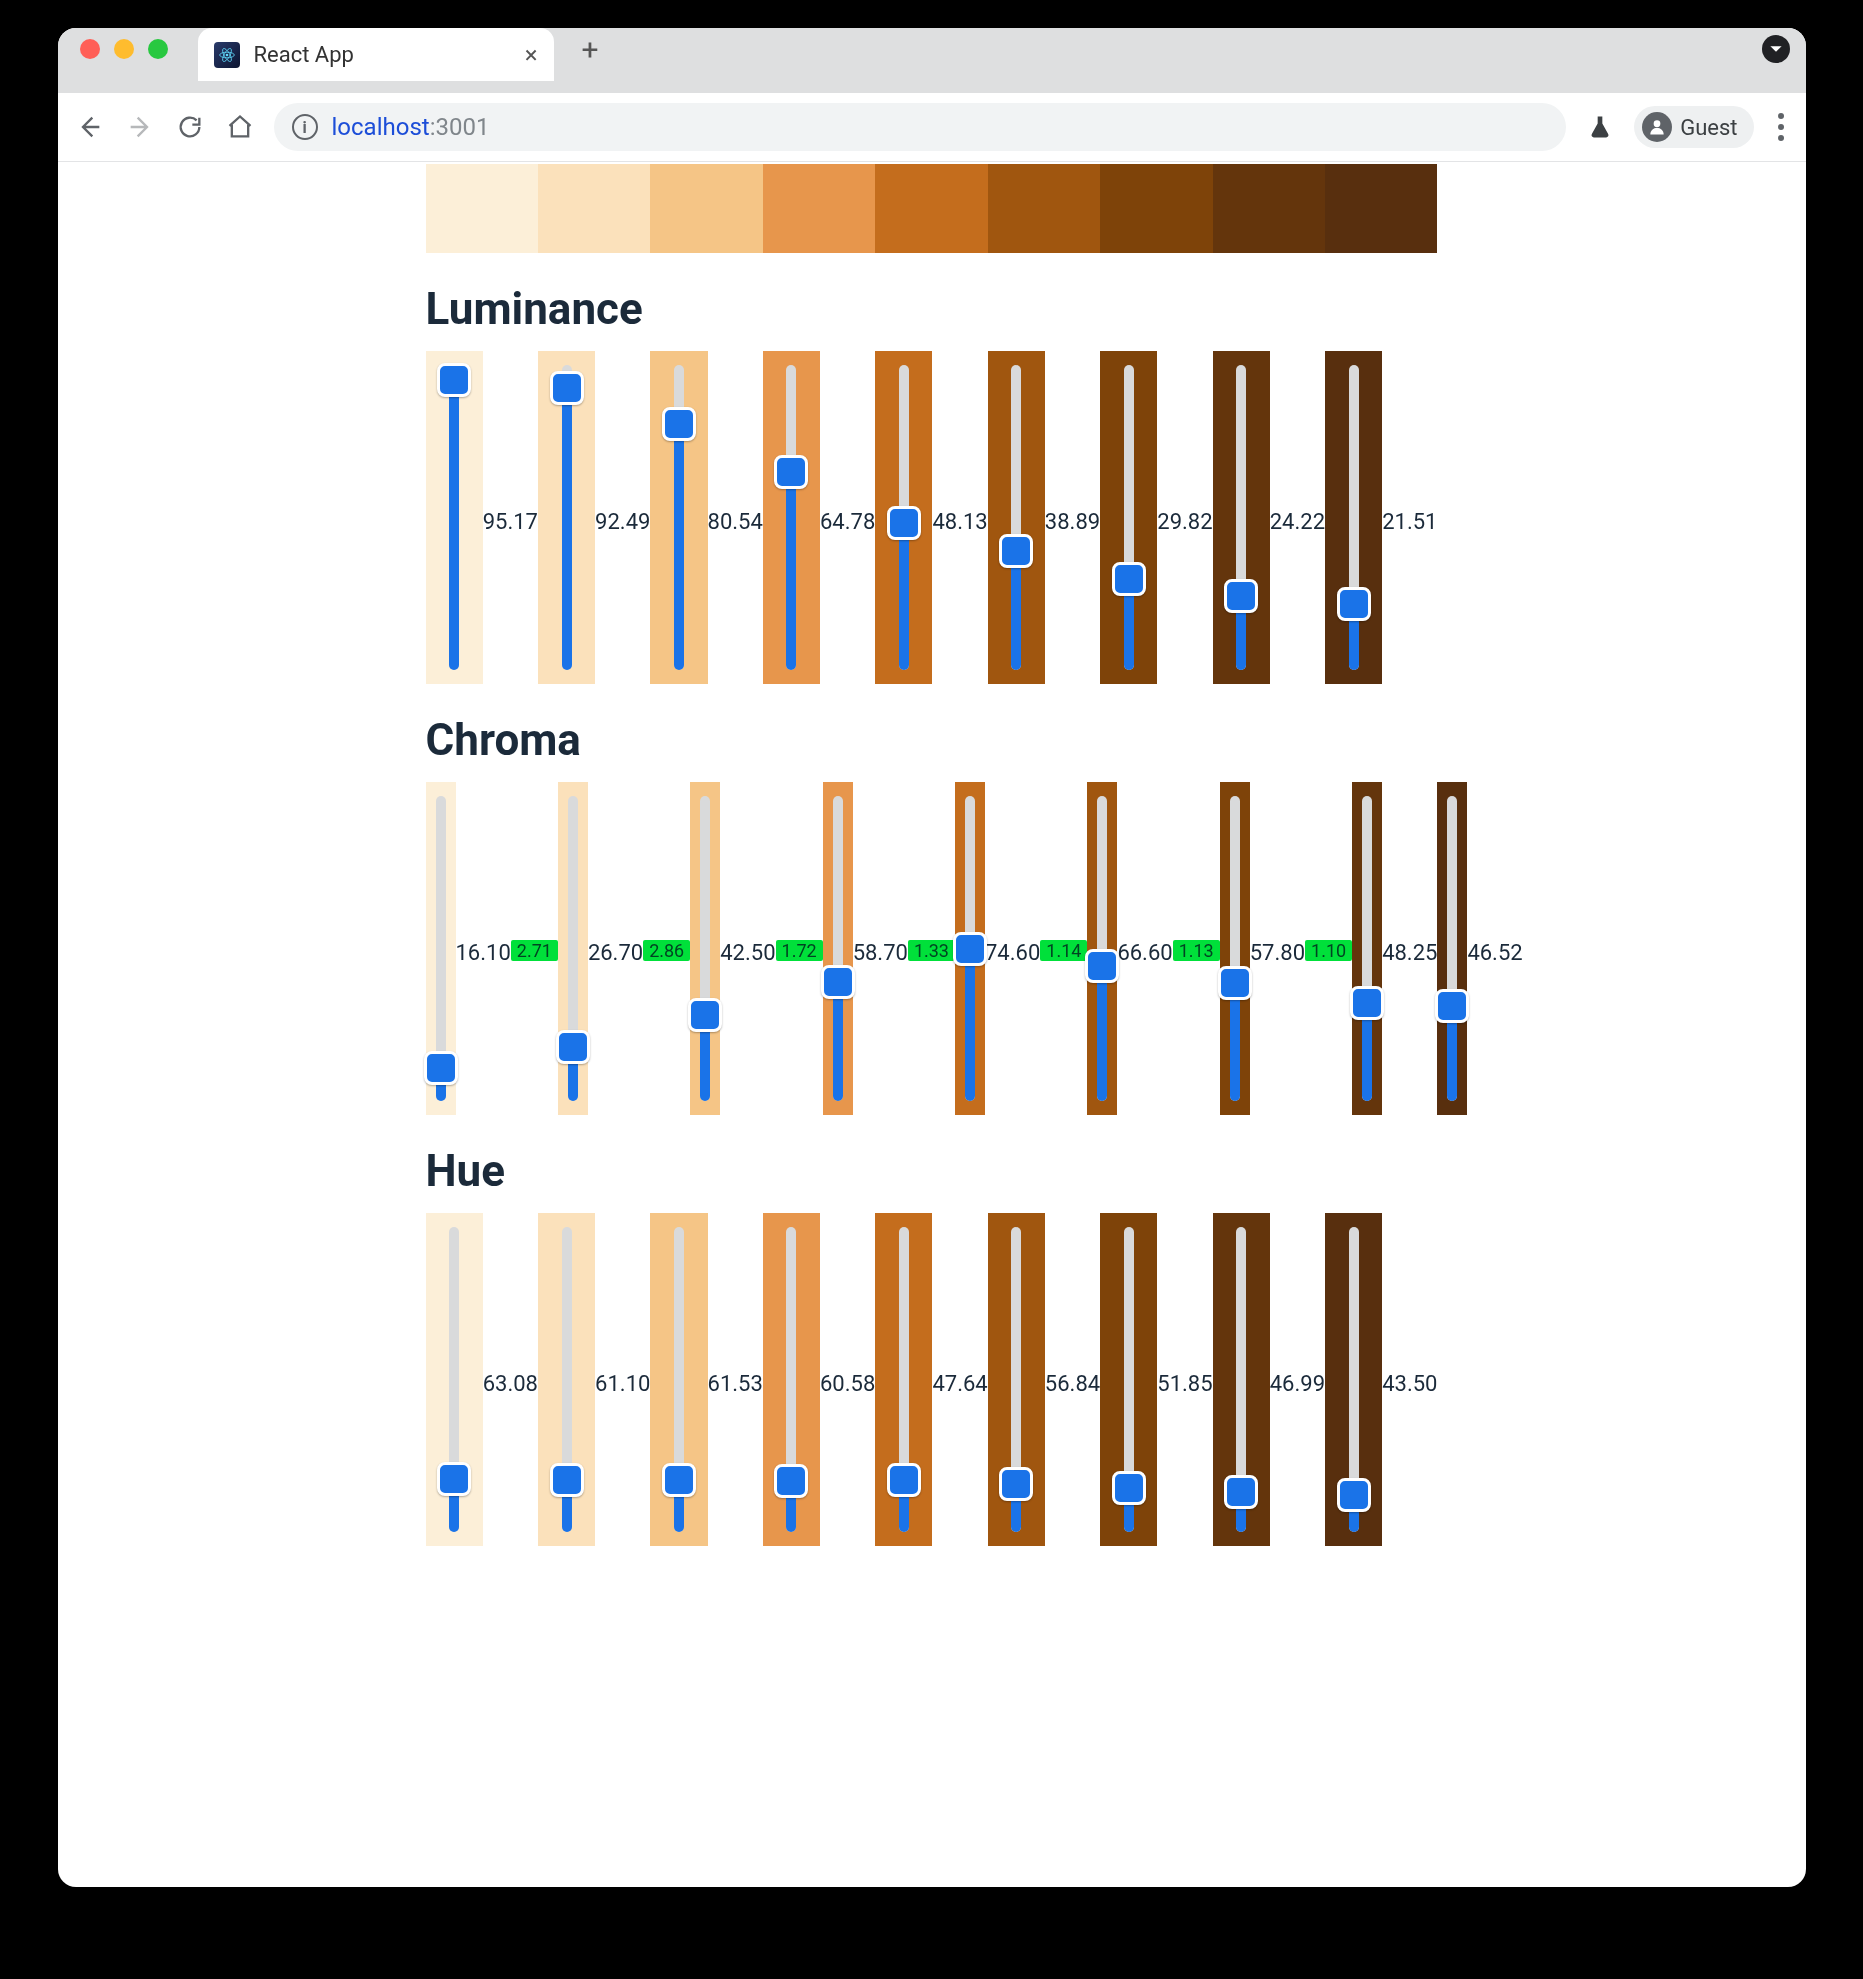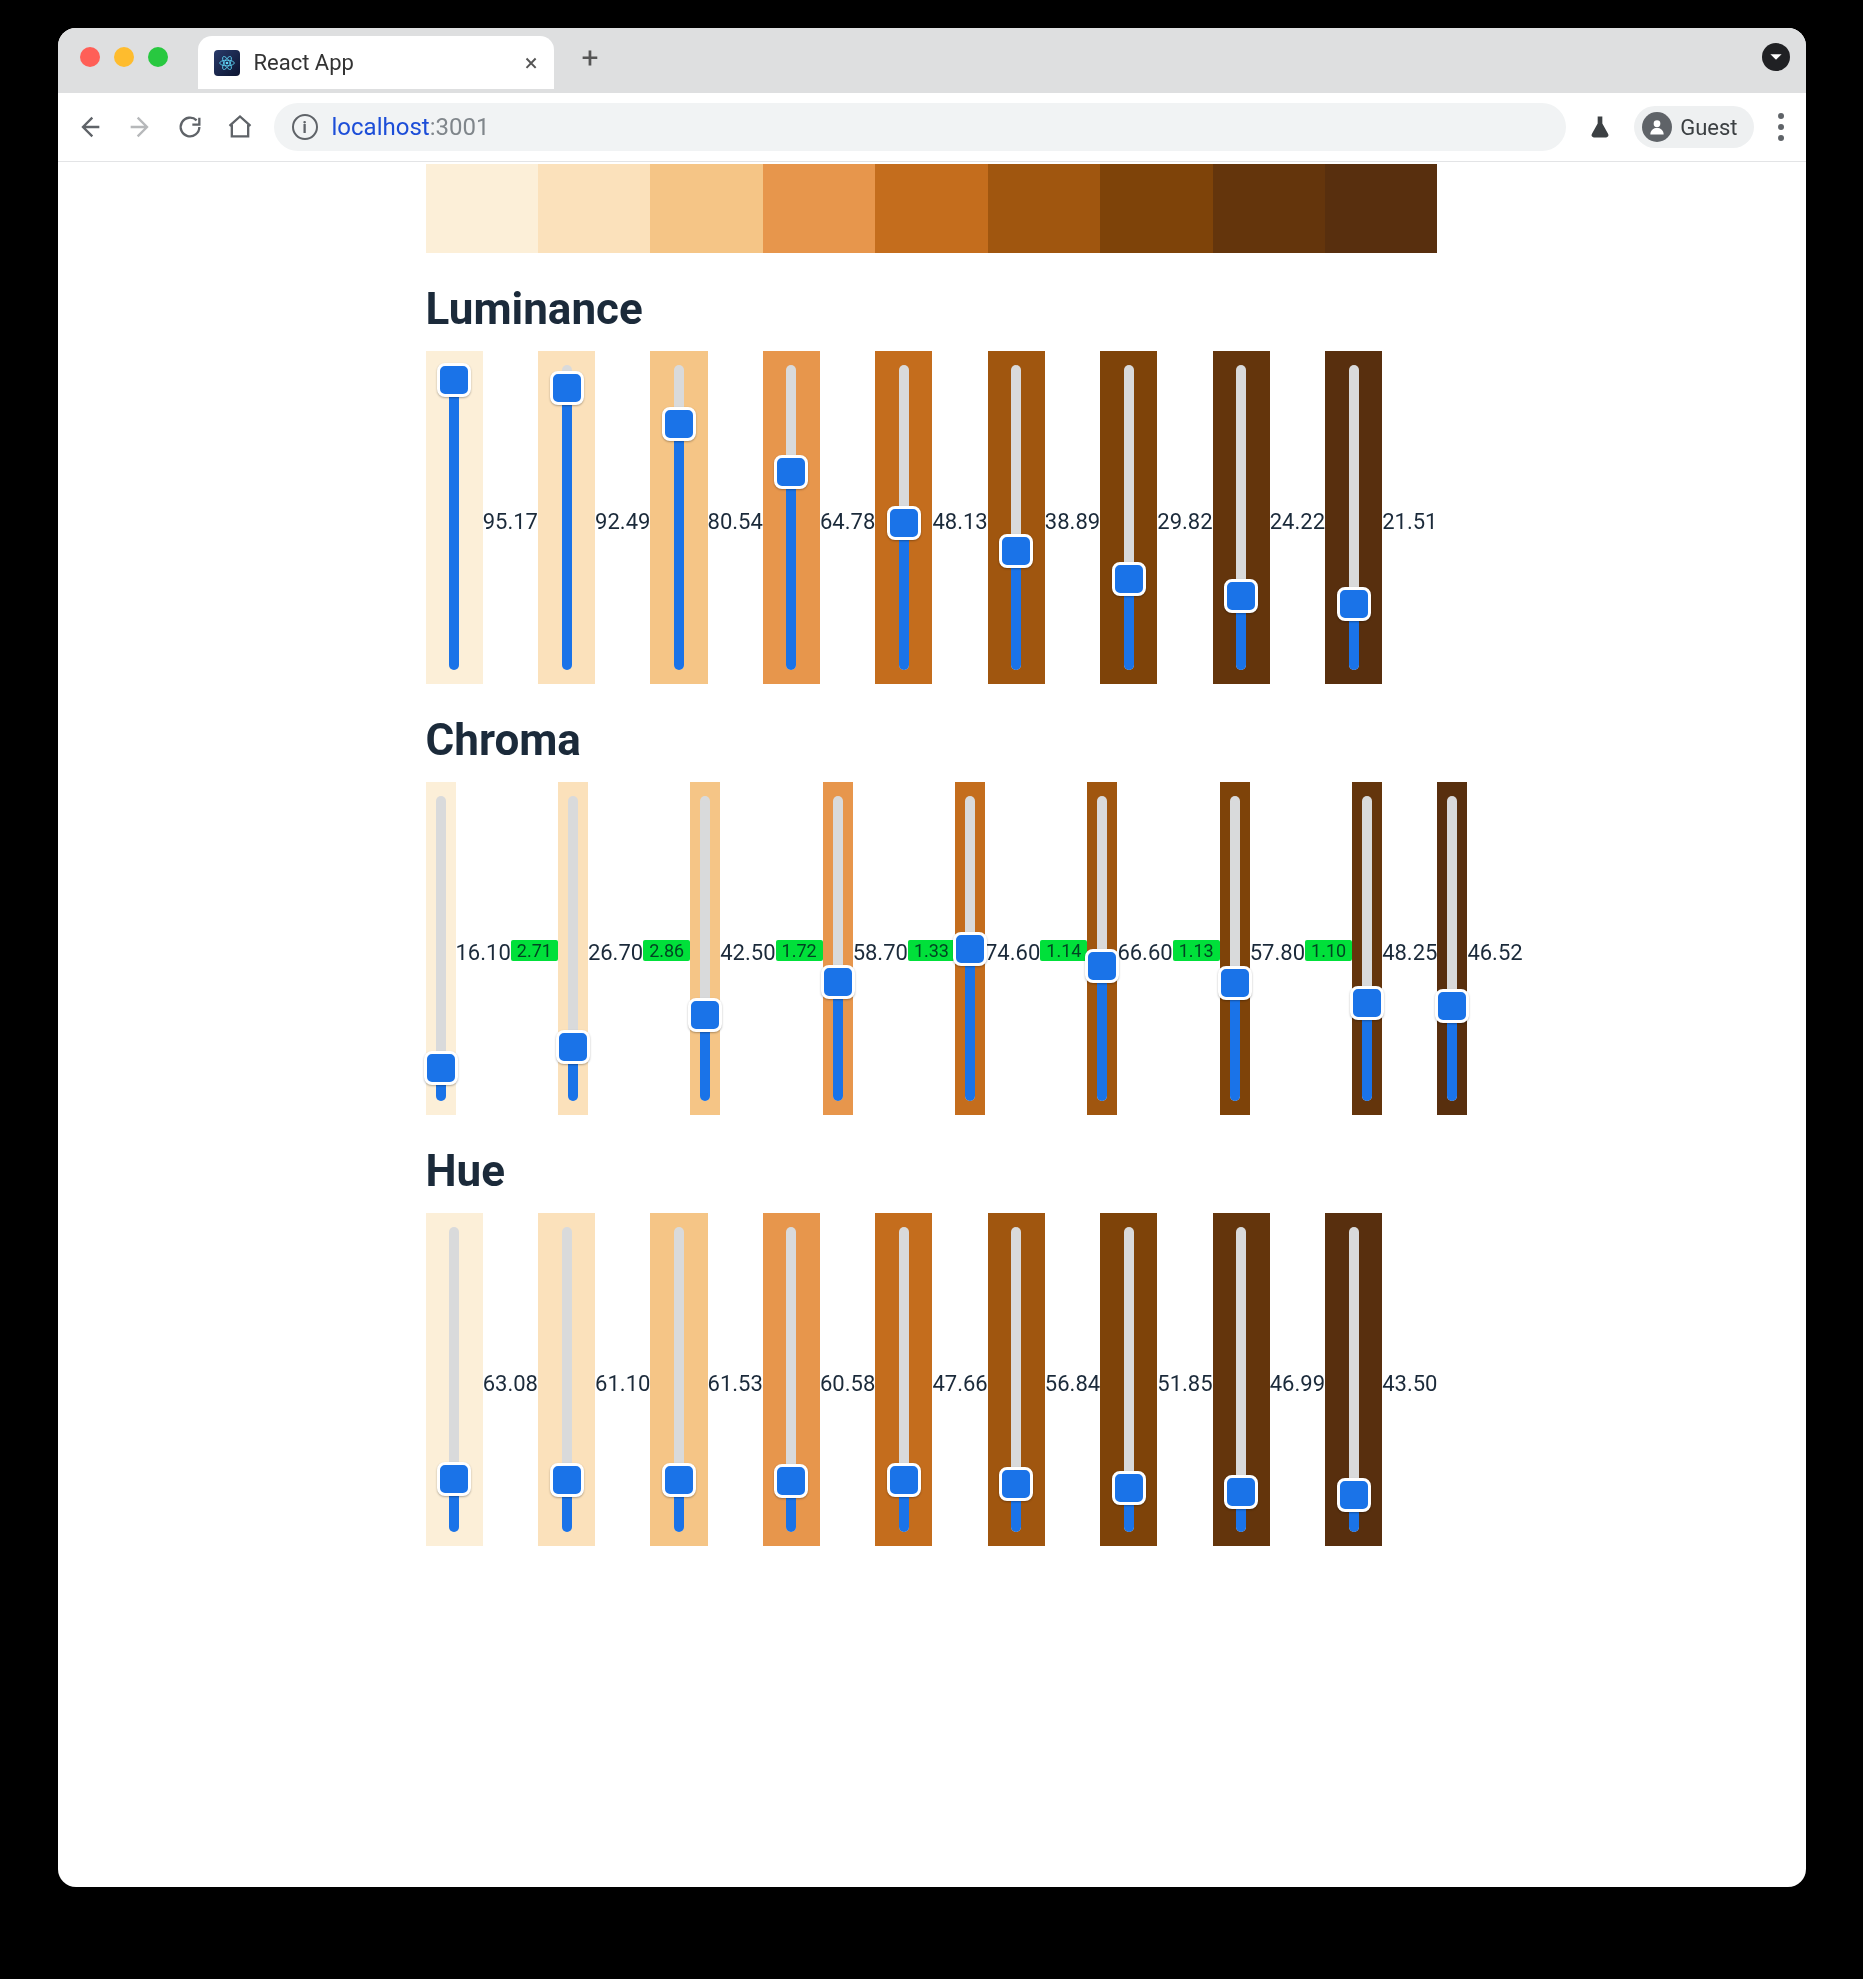--- a/index.html
+++ b/index.html
@@ -16,21 +16,21 @@
     display: flex;
     flex-direction: column;
   }
 
   
   .titlebar {
     background: #dedfe0;
     height: 65px;
     display: flex;
     align-items: flex-end;
-    padding: 4px 16px;
+    padding: 12px 16px;
     gap: 18px;
     position: relative;
   }
   .traffic {
     display: flex;
     gap: 14px;
     align-items: center;
     margin-bottom: 22px;
     margin-left: 6px;
   }
@@ -523,21 +523,21 @@
               <div class="value">60.58</div>
             </div>
             <div class="col">
               <div class="swatch-tall" style="background: rgb(196, 109, 29);">
                 <div class="vslider">
                   <div class="track"></div>
                   <div class="fill" style="height: 16.9222%;"></div>
                   <div class="thumb" style="bottom: 16.9222%;"></div>
                 </div>
               </div>
-              <div class="value">47.66</div>
+              <div class="value">47.64</div>
             </div>
             <div class="col">
               <div class="swatch-tall" style="background: rgb(160, 86, 15);">
                 <div class="vslider">
                   <div class="track"></div>
                   <div class="fill" style="height: 15.7889%;"></div>
                   <div class="thumb" style="bottom: 15.7889%;"></div>
                 </div>
               </div>
               <div class="value">56.84</div>

